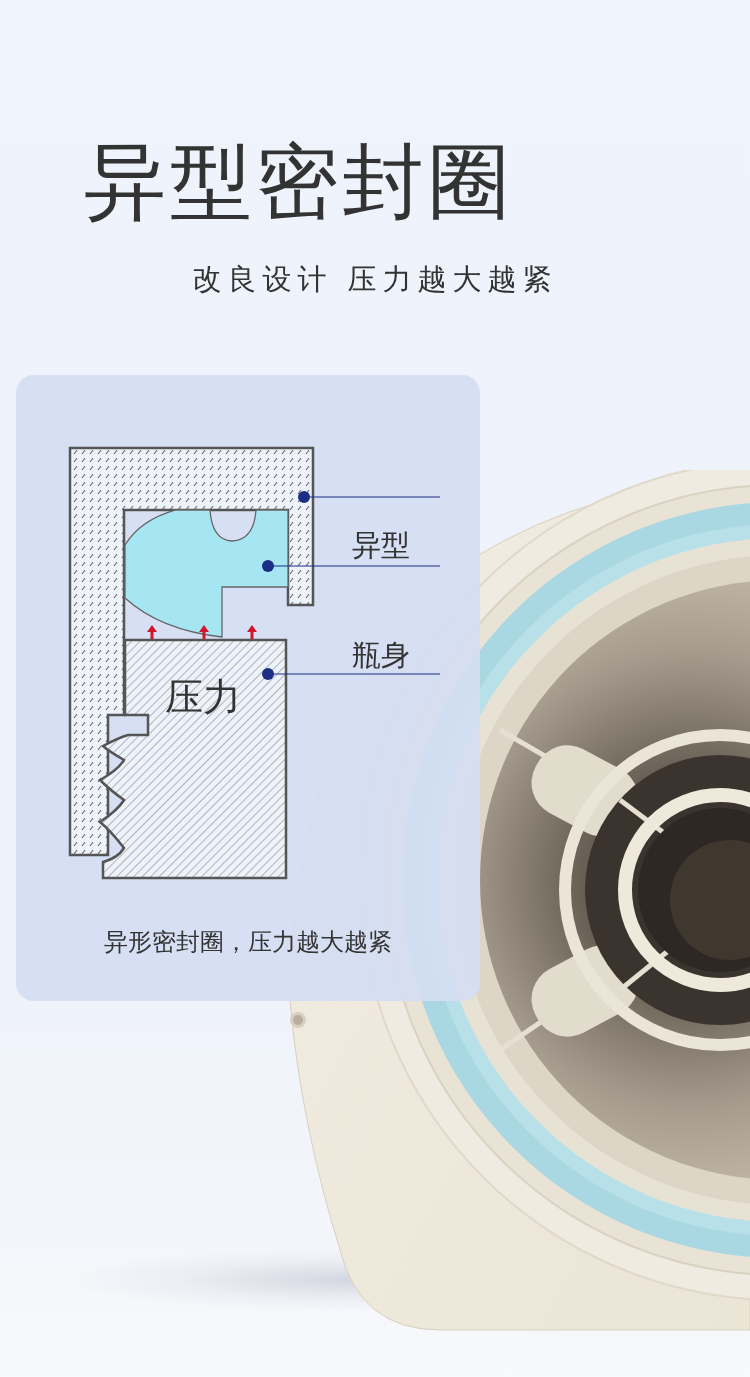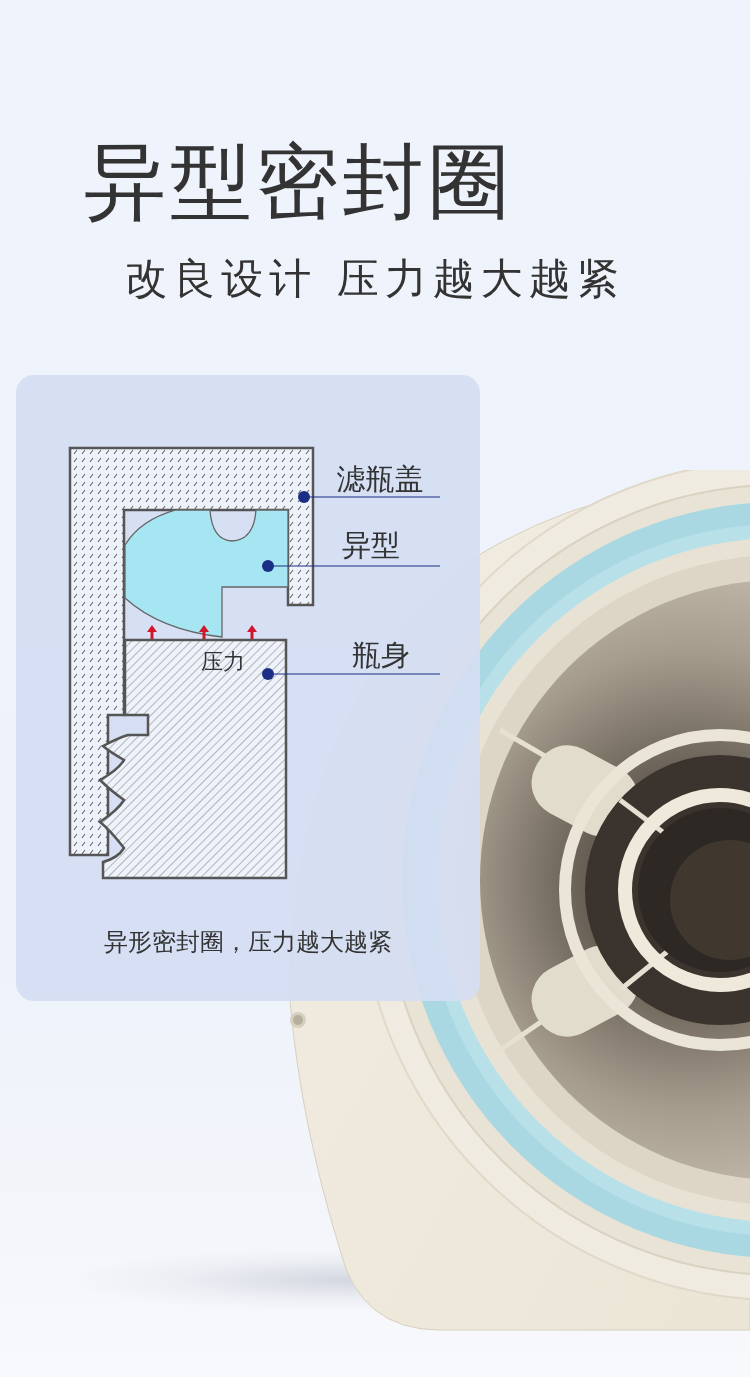--- a/index.html
+++ b/index.html
@@ -12,21 +12,21 @@
   .page { position: absolute; left: 0; top: 0; width: 750px; height: 1377px; overflow: hidden;
     background: linear-gradient(180deg, #eff3fb 0%, #eef2fa 70%, #f3f5fa 88%, #f8f9fc 100%); }
 
   .title {
     position: absolute; left: 0; width: 598px; top: 132px;
     text-align: center; font-size: 82px; color: #333333;
     letter-spacing: 4px; line-height: 100px; font-weight: normal;
   }
   .subtitle {
     position: absolute; left: 0; width: 750px; top: 257px;
-    text-align: center; font-size: 42px; color: #333333;
+    text-align: center; font-size: 29px; color: #333333;
     letter-spacing: 6px; line-height: 44px;
   }
 
   .product {
     position: absolute; left: 270px; top: 470px; width: 480px; height: 870px;
   }
   .floor-shadow {
     position: absolute; left: 80px; top: 1250px; width: 360px; height: 60px;
     background: radial-gradient(ellipse at 75% 50%, rgba(170,176,190,0.45) 0%, rgba(200,205,215,0.2) 45%, rgba(239,243,251,0) 75%);
   }
@@ -36,24 +36,24 @@
     background: rgba(212, 222, 242, 0.93);
     border-radius: 18px;
   }
   .diagram { position: absolute; left: 0; top: 0; width: 464px; height: 626px; }
 
   .label {
     position: absolute; font-size: 29px; color: #333333; line-height: 34px;
     text-align: center;
   }
   .lbl-cap { left: 318px; top: 462px; width: 124px; }
-  .lbl-seal1 { left: 316px; top: 528px; width: 110px; }
+  .lbl-seal1 { left: 326px; top: 528px; width: 110px; }
   .lbl-seal2 { left: 318px; top: 568px; width: 124px; }
   .lbl-body { left: 326px; top: 638px; width: 110px; }
-  .lbl-pressure { left: 165px; top: 645px; width: 80px; font-size: 22px; text-align: right; }
+  .lbl-pressure { left: 165px; top: 680px; width: 80px; font-size: 38px; text-align: left; }
 
   .caption {
     position: absolute; left: 16px; top: 920px; width: 464px;
     text-align: center; font-size: 24px; color: #333333; line-height: 44px;
   }
 </style>
 </head>
 <body>
 
 <div class="page">
@@ -134,20 +134,19 @@
 
       <line x1="304" y1="497" x2="440" y2="497" stroke="#1a2e85" stroke-width="1.2"></line>
       <circle cx="304" cy="497" r="6" fill="#1a2e85"></circle>
       <line x1="268" y1="566" x2="440" y2="566" stroke="#1a2e85" stroke-width="1.2"></line>
       <circle cx="268" cy="566" r="6" fill="#1a2e85"></circle>
       <line x1="268" y1="674" x2="440" y2="674" stroke="#1a2e85" stroke-width="1.2"></line>
       <circle cx="268" cy="674" r="6" fill="#1a2e85"></circle>
     </svg>
 
     <div class="label lbl-pressure" style="margin-left:-16px;margin-top:-375px">压力</div>
-    <div class="label lbl-cap" style="margin-left:-16px;margin-top:-375px">滤瓶盖</div>
     <div class="label lbl-seal1" style="margin-left:-16px;margin-top:-375px">异型</div>
     <div class="label lbl-body" style="margin-left:-16px;margin-top:-375px">瓶身</div>
   </div>
 
   <div class="caption">异形密封圈，压力越大越紧</div>
 
 </div>
 
 </body></html>

